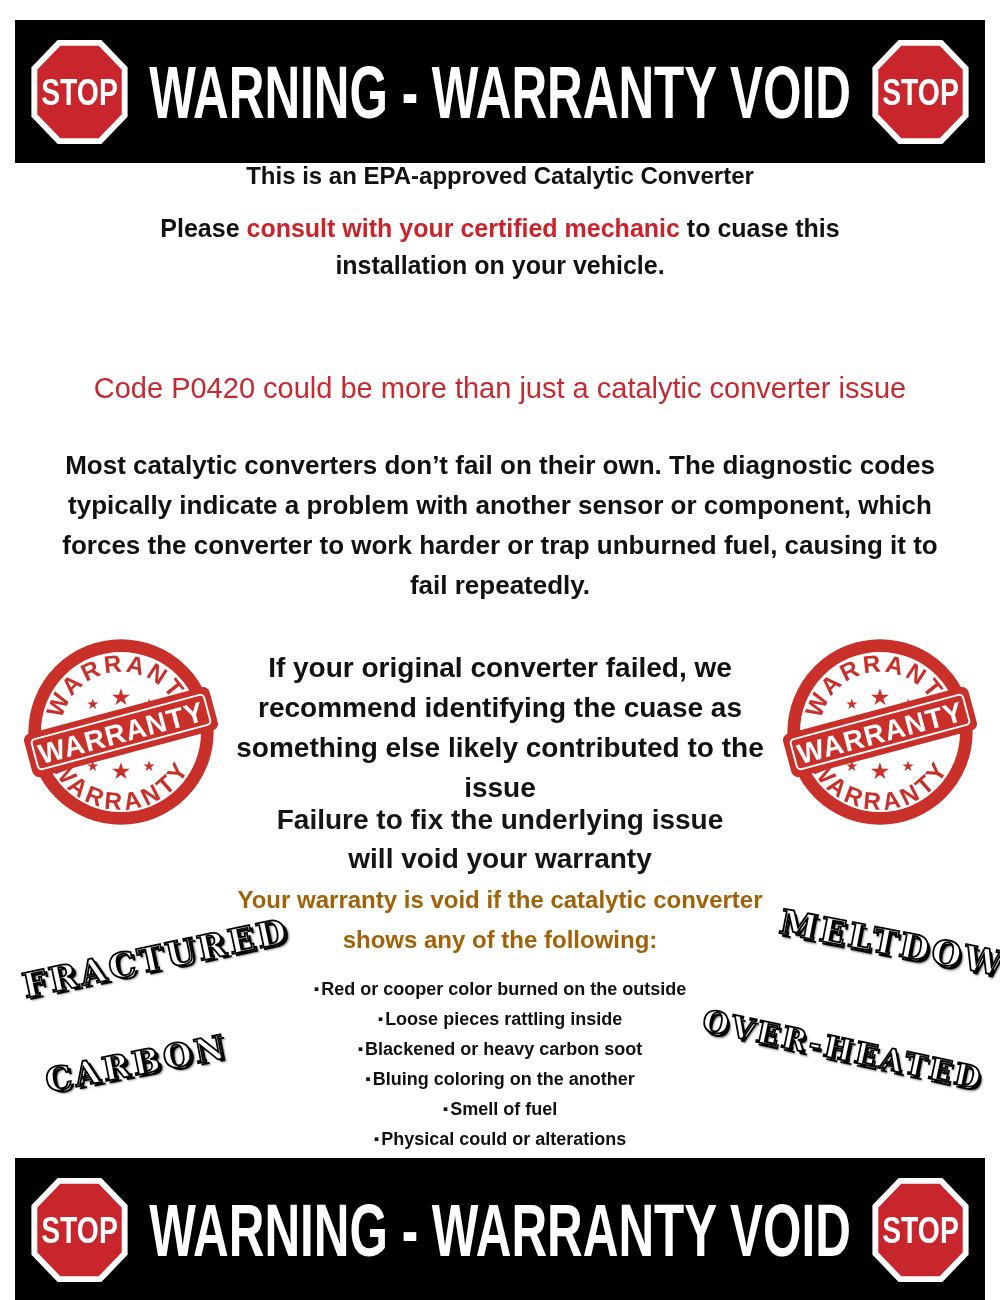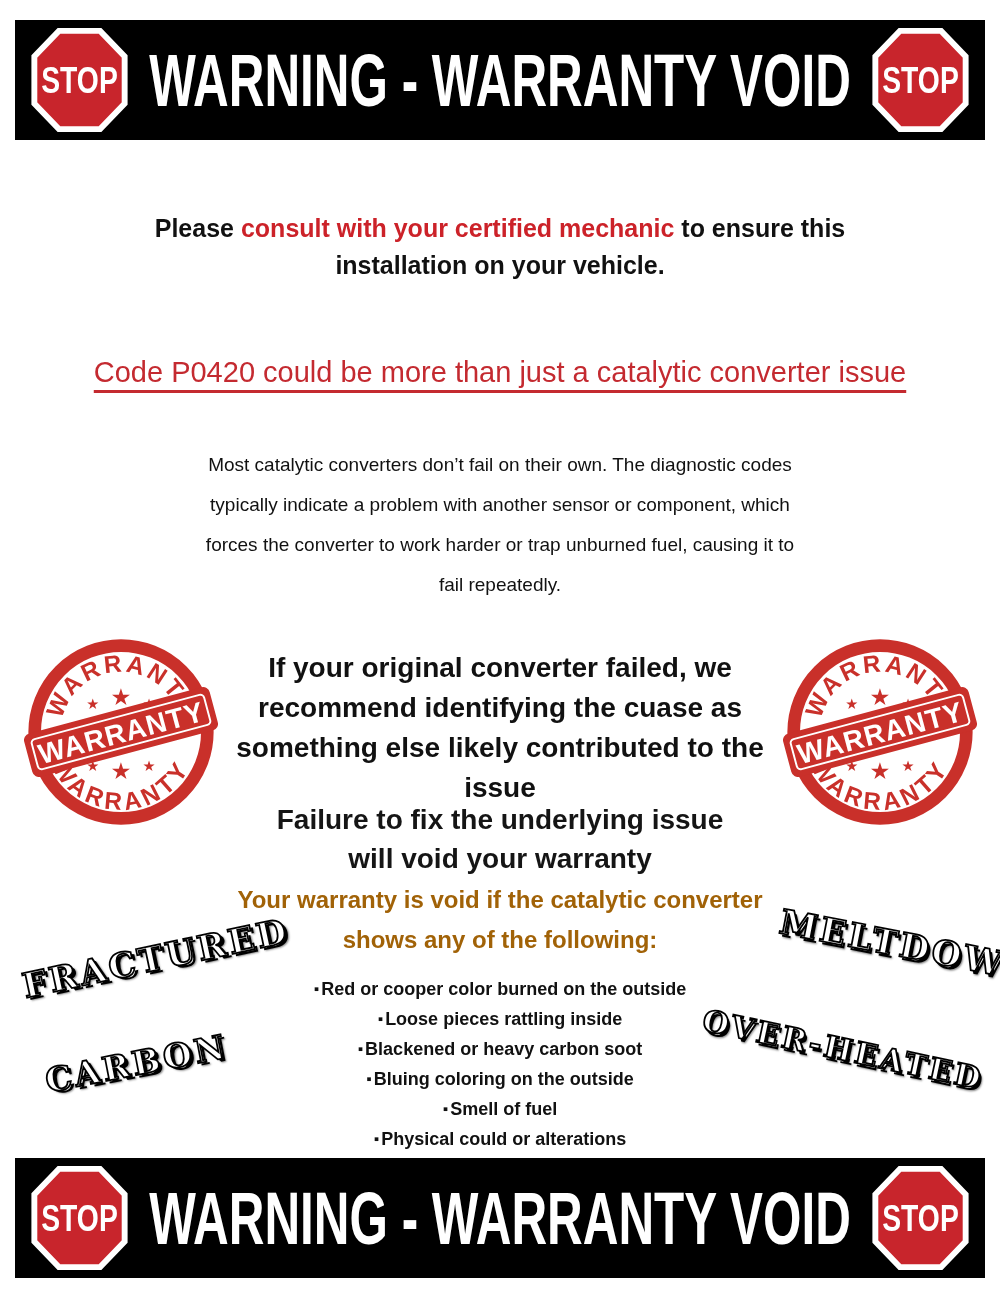--- a/index.html
+++ b/index.html
@@ -12,21 +12,21 @@
     overflow: hidden;
     font-family: "Liberation Sans", sans-serif;
     color: #111;
   }
 
   
   .banner {
     position: absolute;
     left: 15px;
     width: 970px;
-    height: 120px;
+    height: 143px;
     background: #000;
     display: flex;
     align-items: center;
     justify-content: space-between;
     padding: 0 15px;
   }
   .banner.top { top: 20px; }
   .banner.bottom { top: 1158px; }
   .banner-title {
     flex: 1;
@@ -39,29 +39,28 @@
     transform: scale(0.95, 1.42);
   }
   .stop-sign { width: 99px; height: 106px; flex: 0 0 auto; }
 
   
   .tblock { position: absolute; left: 0; width: 100%; text-align: center; }
   .epa-line { top: 162px; font-size: 24px; font-weight: 700; }
   .consult { top: 210px; font-size: 25px; font-weight: 700; line-height: 37px; }
   .red { color: #cc2229; margin-top: 24px; }
   .p0420 {
-    top: 356px;
+    top: 372px;
     font-size: 29px;
     font-weight: 400;
     color: #c42a30;
-    text-decoration: underline;
     text-decoration-thickness: 3px;
     text-underline-offset: 8px;
   }
-  .diagnosis { top: 445px; font-size: 19px; font-weight: 400; line-height: 40px; }
+  .diagnosis { top: 445px; font-size: 26px; font-weight: 700; line-height: 40px; }
   .recommendation {
     top: 648px; left: 225px; width: 550px;
     font-size: 28px; font-weight: 700; line-height: 40px;
   }
   .failure { top: 800px; font-size: 28px; font-weight: 700; line-height: 39px; color: #151515; }
   .void-heading { top: 880px; font-size: 24px; font-weight: 700; color: #a16207; line-height: 40px; }
   .bullets { top: 974px; font-size: 18px; font-weight: 700; line-height: 29px; }
   .bullets .bullet { margin-right: 2px; font-size: 15px; vertical-align: 1px; }
 
   
@@ -104,23 +103,24 @@
       <polygon points="29,4 71,4 96,30 96,78 71,104 29,104 4,78 4,30" fill="#c8252c" stroke="#ffffff" stroke-width="6"></polygon>
       <text x="50" y="67" text-anchor="middle" font-size="38" font-weight="700" fill="#ffffff" textLength="78" lengthAdjust="spacingAndGlyphs">STOP</text>
     </svg>
     <div class="banner-title">WARNING - WARRANTY VOID</div>
     <svg class="stop-sign" viewBox="0 0 100 108">
       <polygon points="29,4 71,4 96,30 96,78 71,104 29,104 4,78 4,30" fill="#c8252c" stroke="#ffffff" stroke-width="6"></polygon>
       <text x="50" y="67" text-anchor="middle" font-size="38" font-weight="700" fill="#ffffff" textLength="78" lengthAdjust="spacingAndGlyphs">STOP</text>
     </svg>
   </div>
 
+  <div class="tblock epa-line">This is an EPA-approved Catalytic Converter</div>
 
   <div class="tblock consult">
-    <div><span>Please </span><span class="red">consult with your certified mechanic</span><span> to ensure this</span></div>
+    <div><span>Please </span><span class="red">consult with your certified mechanic</span><span> to cuase this</span></div>
     <div>installation on your vehicle.</div>
   </div>
 
   <div class="tblock p0420">Code P0420 could be more than just a catalytic converter issue</div>
 
   <div class="tblock diagnosis">
     <div>Most catalytic converters don’t fail on their own. The diagnostic codes</div>
     <div>typically indicate a problem with another sensor or component, which</div>
     <div>forces the converter to work harder or trap unburned fuel, causing it to</div>
     <div>fail repeatedly.</div>
@@ -181,21 +181,21 @@
 
   <div class="tblock void-heading">
     <div>Your warranty is void if the catalytic converter</div>
     <div>shows any of the following:</div>
   </div>
 
   <div class="tblock bullets">
     <div><span class="bullet">▪</span><span>Red or cooper color burned on the outside</span></div>
     <div><span class="bullet">▪</span><span>Loose pieces rattling inside</span></div>
     <div><span class="bullet">▪</span><span>Blackened or heavy carbon soot</span></div>
-    <div><span class="bullet">▪</span><span>Bluing coloring on the outside</span></div>
+    <div><span class="bullet">▪</span><span>Bluing coloring on the another</span></div>
     <div><span class="bullet">▪</span><span>Smell of fuel</span></div>
     <div><span class="bullet">▪</span><span>Physical could or alterations</span></div>
   </div>
 
   <div class="deco fractured">FRACTURED</div>
   <div class="deco carbon">CARBON</div>
   <div class="deco meltdown">MELTDOWN</div>
   <div class="deco overheated">OVER-HEATED</div>
 
   <div class="banner bottom">

